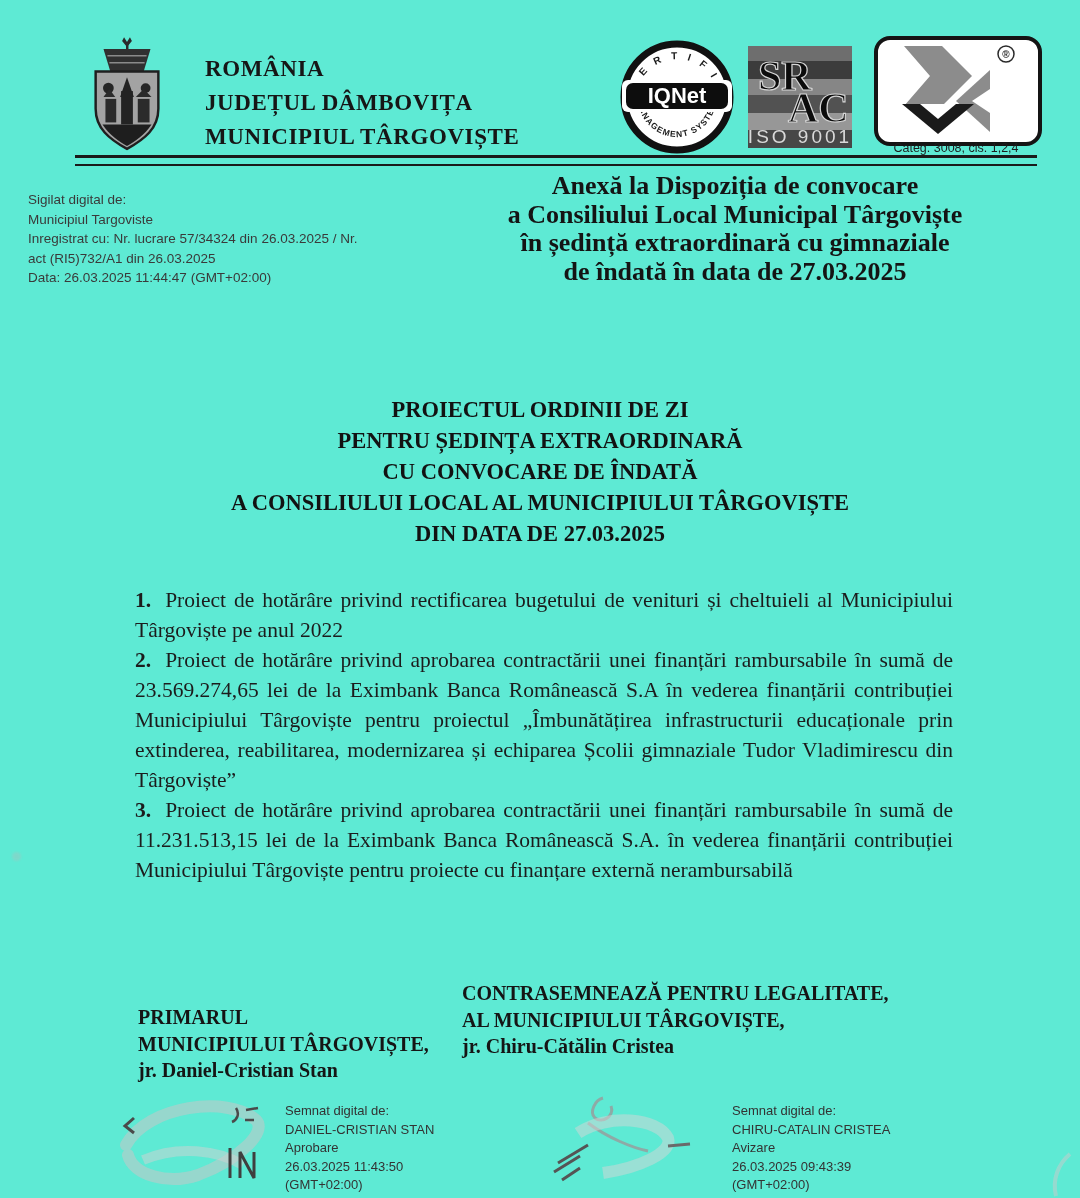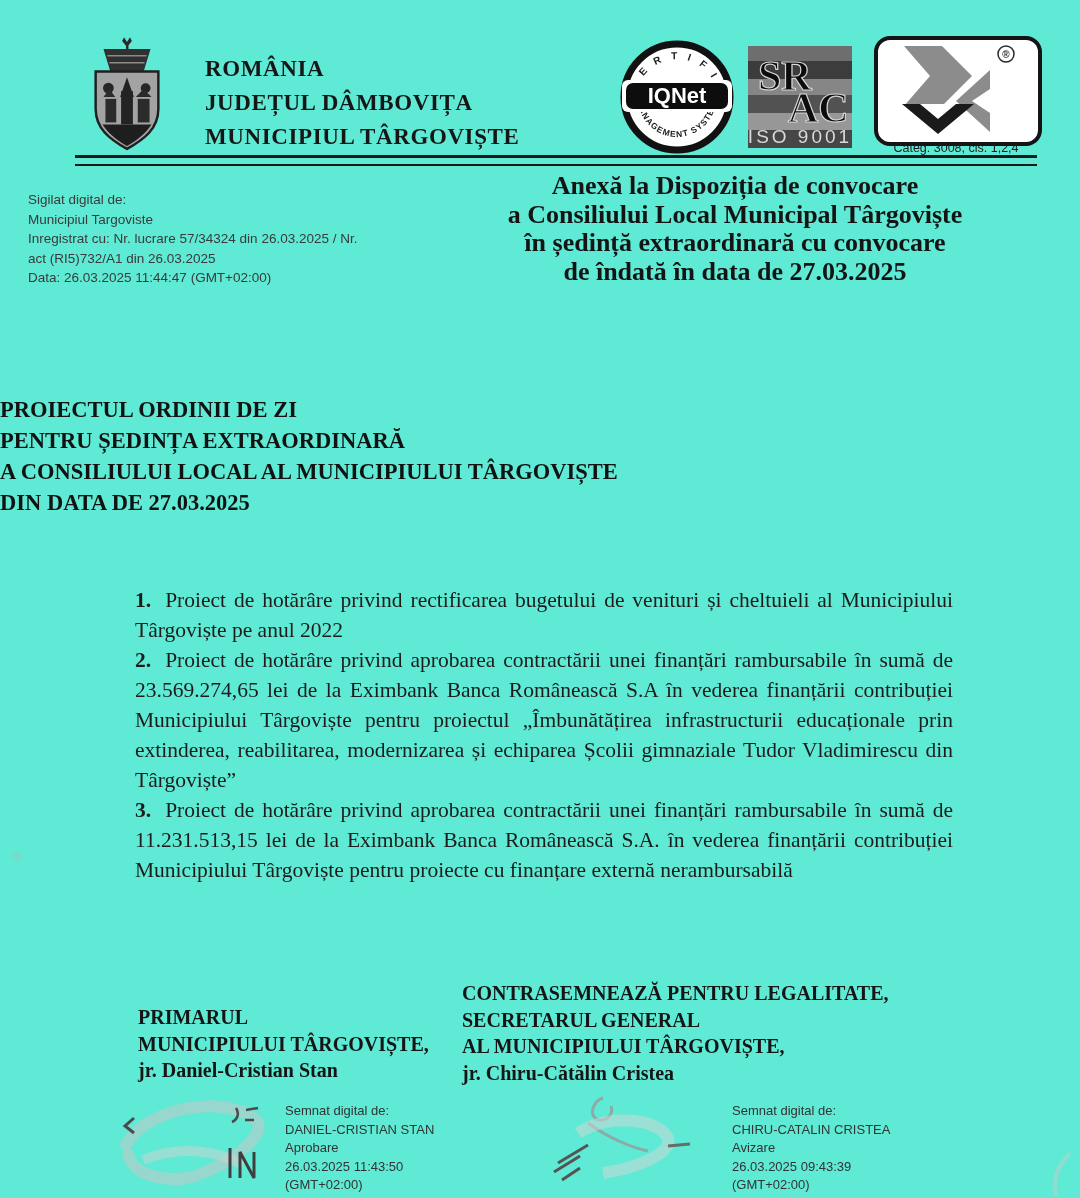--- a/index.html
+++ b/index.html
@@ -23,21 +23,21 @@
   .rule{position:absolute;left:75px;top:155px;width:962px;height:6px;
         border-top:3px solid #1a1a1a;border-bottom:2px solid #1a1a1a;}
 
   
   .seal{position:absolute;left:28px;top:190px;width:410px;
         font-family:"Liberation Sans",sans-serif;font-size:13.5px;line-height:19.5px;color:#3a3a3a;}
   .annex{position:absolute;left:452px;top:172px;width:566px;text-align:center;
          font-weight:bold;font-size:26px;line-height:28.5px;color:#141414;}
 
   
-  .title{position:absolute;left:0;top:394px;width:1080px;
+  .title{position:absolute;left:0;top:394px;width:1080px;text-align:center;
          font-weight:bold;font-size:22.5px;line-height:31px;color:#121212;}
 
   
   .bodytext{position:absolute;left:135px;top:585px;width:818px;
             font-size:21.5px;line-height:30px;text-align:justify;color:#1c1c1c;}
   .bodytext p{margin:0;}
   .bodytext b{margin-right:14px;}
 
   .smudge{position:absolute;left:12px;top:852px;width:9px;height:9px;border-radius:50%;
           background:#b9b9b9;opacity:.35;filter:blur(1px);}
@@ -130,47 +130,47 @@
     <div>Sigilat digital de:</div>
     <div>Municipiul Targoviste</div>
     <div>Inregistrat cu: Nr. lucrare 57/34324 din 26.03.2025 / Nr.</div>
     <div>act (RI5)732/A1 din 26.03.2025</div>
     <div>Data: 26.03.2025 11:44:47 (GMT+02:00)</div>
   </div>
 
   <div class="annex">
     <div>Anexă la Dispoziția de convocare</div>
     <div>a Consiliului Local Municipal Târgoviște</div>
-    <div>în ședință extraordinară cu convocare</div>
+    <div>în ședință extraordinară cu gimnaziale</div>
     <div>de îndată în data de 27.03.2025</div>
   </div>
 
   <div class="title">
     <div>PROIECTUL ORDINII DE ZI</div>
     <div>PENTRU ȘEDINȚA EXTRAORDINARĂ</div>
+    <div>CU CONVOCARE DE ÎNDATĂ</div>
     <div>A CONSILIULUI LOCAL AL MUNICIPIULUI TÂRGOVIȘTE</div>
     <div>DIN DATA DE 27.03.2025</div>
   </div>
 
   <div class="bodytext">
     <p><b>1.</b><span>Proiect de hotărâre privind rectificarea bugetului de venituri și cheltuieli al Municipiului Târgoviște pe anul 2022</span></p>
     <p><b>2.</b><span>Proiect de hotărâre privind aprobarea contractării unei finanțări rambursabile în sumă de 23.569.274,65 lei de la Eximbank Banca Românească S.A în vederea finanțării contribuției Municipiului Târgoviște pentru proiectul „Îmbunătățirea infrastructurii educaționale prin extinderea, reabilitarea, modernizarea și echiparea Școlii gimnaziale Tudor Vladimirescu din Târgoviște”</span></p>
     <p><b>3.</b><span>Proiect de hotărâre privind aprobarea contractării unei finanțări rambursabile în sumă de 11.231.513,15 lei de la Eximbank Banca Românească S.A. în vederea finanțării contribuției Municipiului Târgoviște pentru proiecte cu finanțare externă nerambursabilă</span></p>
   </div>
 
   <div class="smudge"></div>
 
   <div class="sig-left">
     <div>PRIMARUL</div>
     <div>MUNICIPIULUI TÂRGOVIȘTE,</div>
     <div>jr. Daniel-Cristian Stan</div>
   </div>
   <div class="sig-right">
     <div>CONTRASEMNEAZĂ PENTRU LEGALITATE,</div>
-    <div>SECRETARUL GENERAL</div>
     <div>AL MUNICIPIULUI TÂRGOVIȘTE,</div>
     <div>jr. Chiru-Cătălin Cristea</div>
   </div>
 
   <svg class="scrib-left" viewBox="0 0 160 105">
     <path d="M8,55 C30,15 110,5 138,30 C150,42 120,70 80,85 C50,95 15,85 10,65" fill="none" stroke="#c7c7c7" stroke-width="12" stroke-linecap="round" opacity="0.55"></path>
     <path d="M25,70 C60,55 100,60 125,75" fill="none" stroke="#d2d2d2" stroke-width="10" opacity="0.5"></path>
     <path d="M16,28 l-9,8 9,7" fill="none" stroke="#4a4a4a" stroke-width="3"></path>
     <path d="M118,18 c4,6 1,12 -4,14 M128,20 l12,-2 M127,30 l9,0" fill="none" stroke="#4a4a4a" stroke-width="2.5"></path>
     <path d="M112,58 l0,30 M122,88 l0,-26 14,26 0,-26" fill="none" stroke="#3f3f3f" stroke-width="3"></path>

